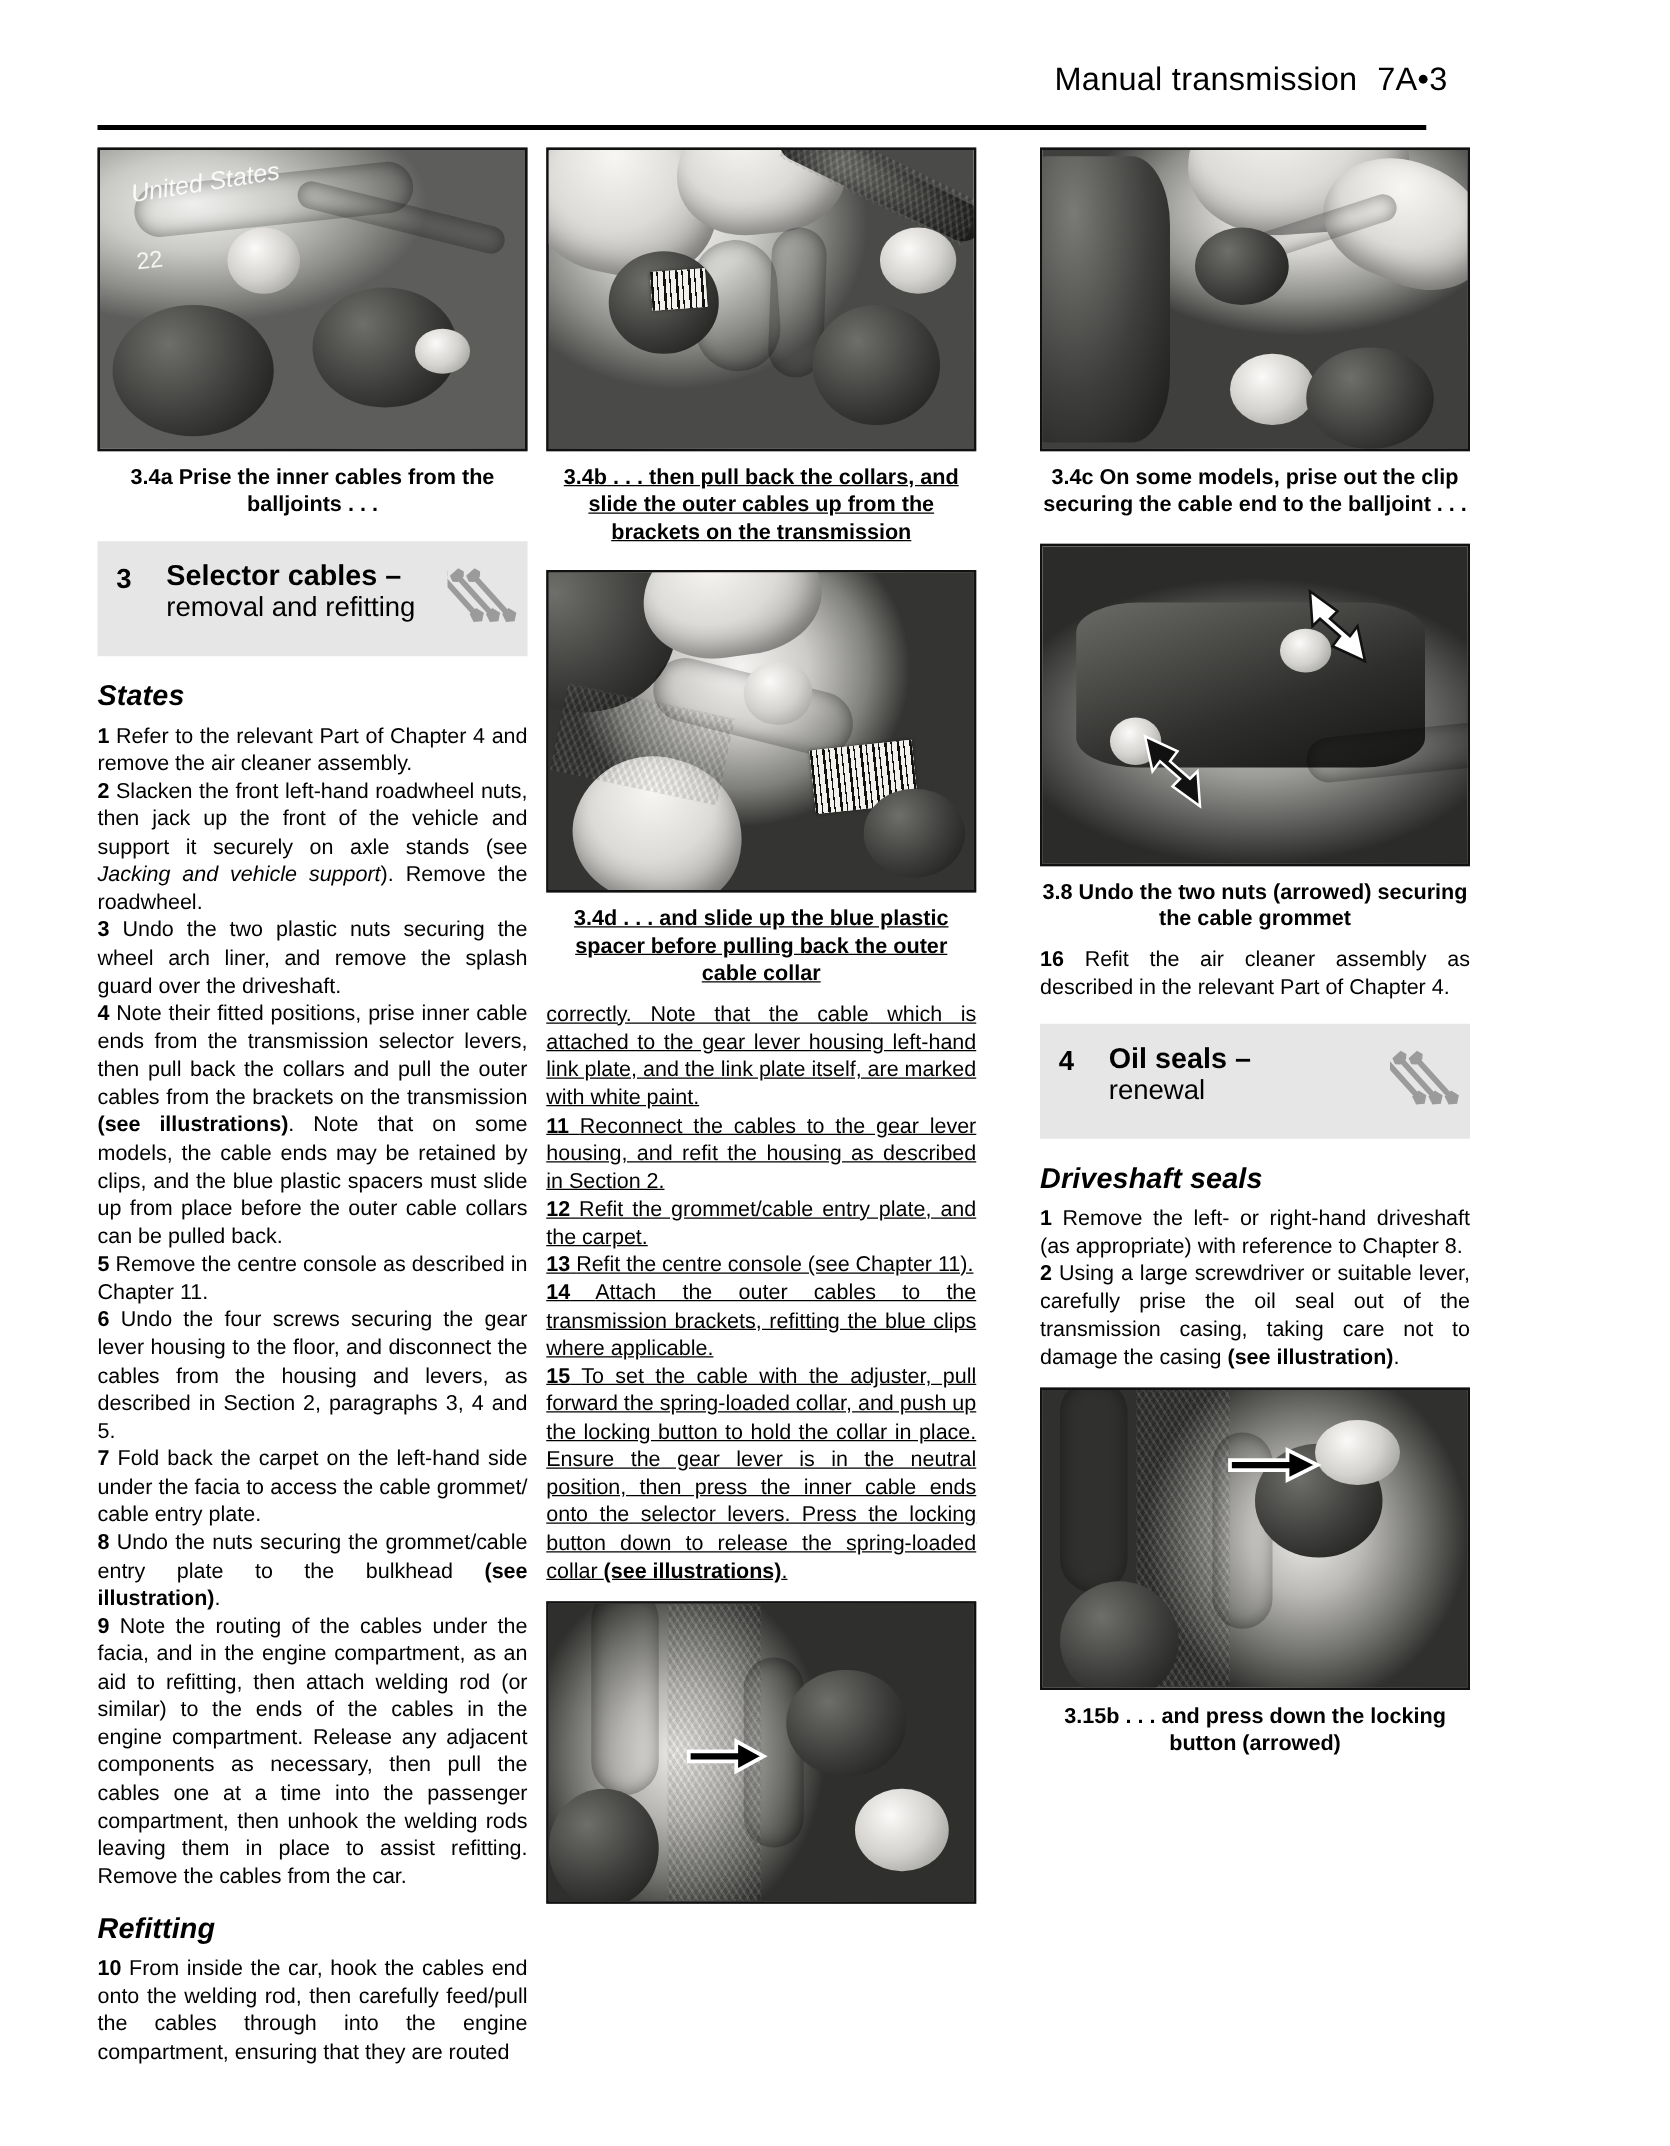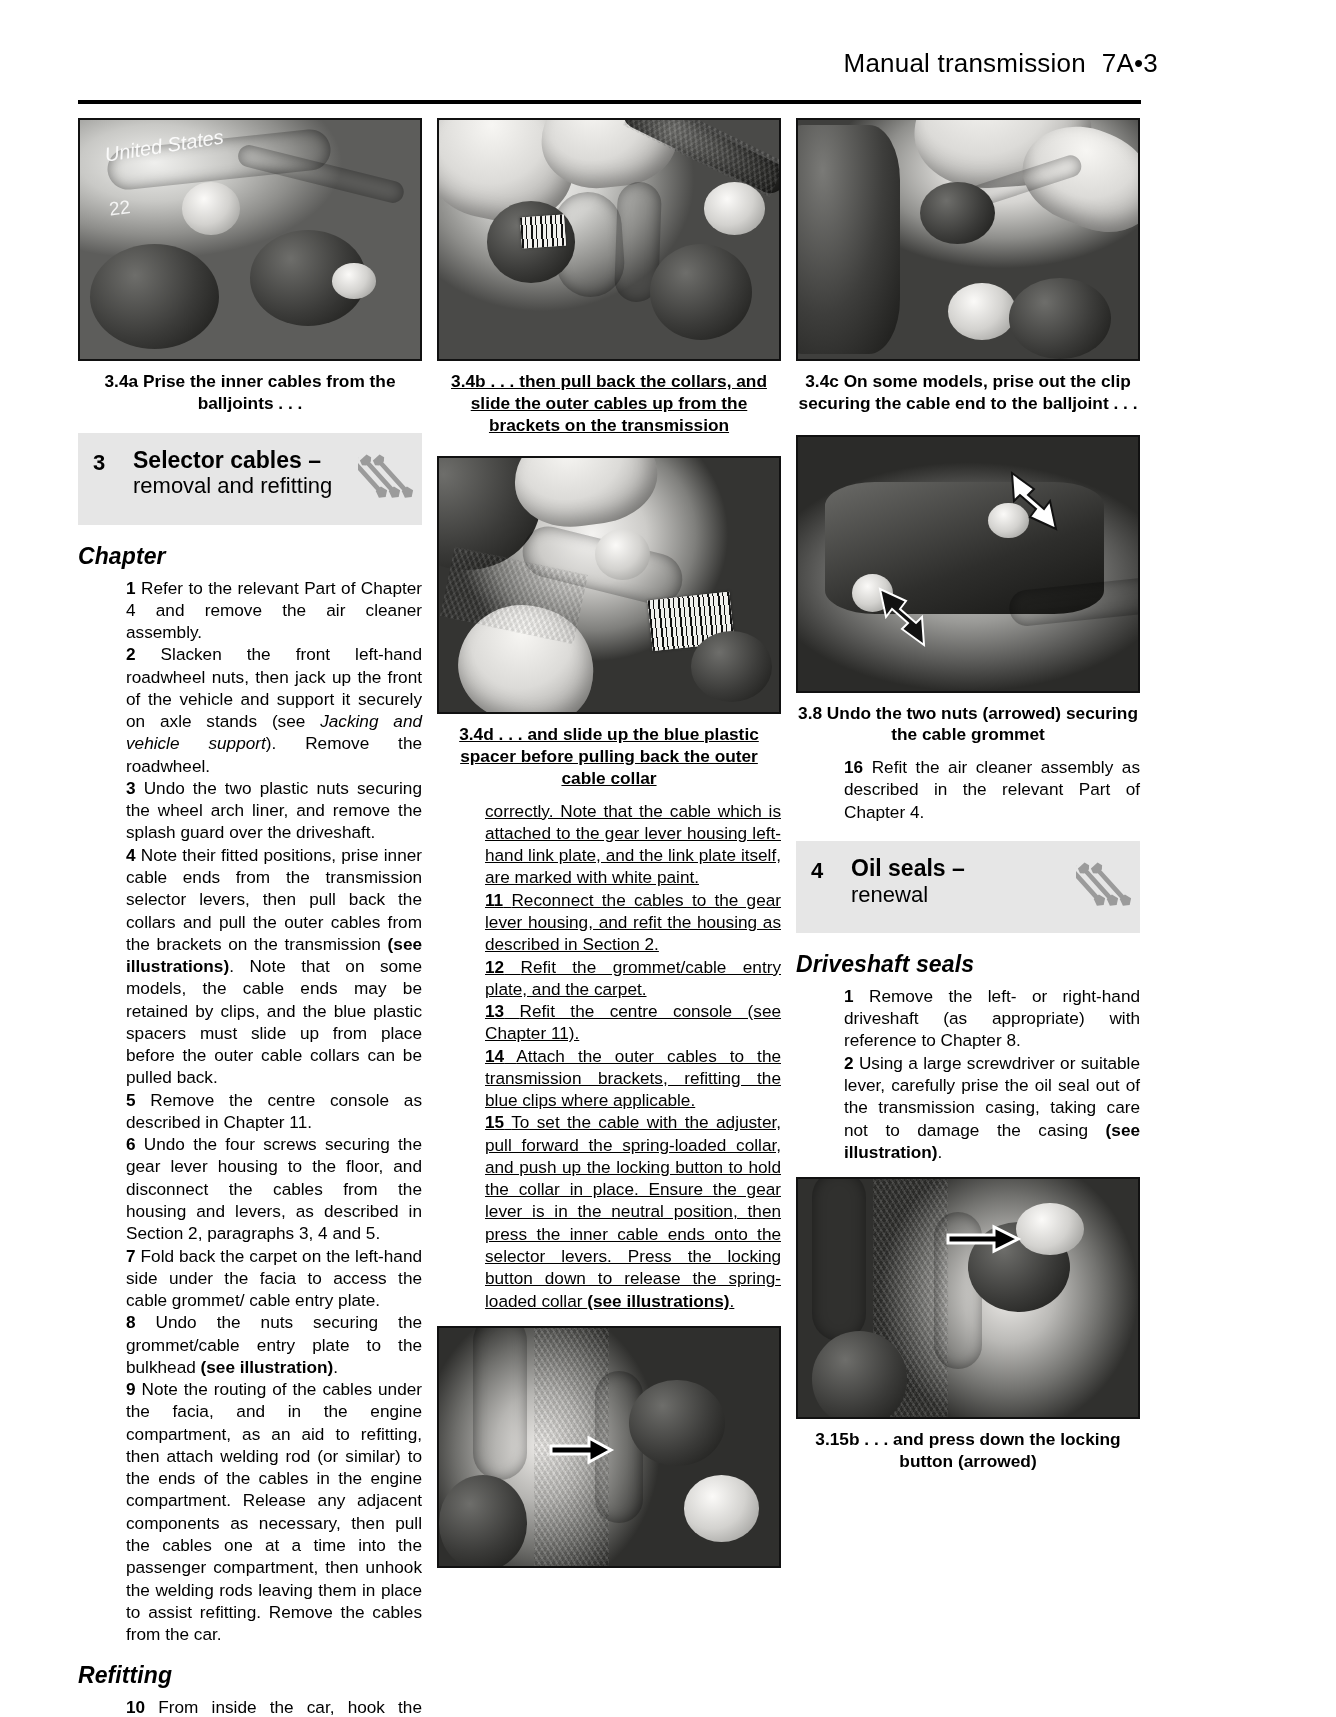--- a/index.html
+++ b/index.html
@@ -21,21 +21,21 @@
   .hdr .ttl{font-weight:400;}
   .hdr .pg{font-weight:400;margin-left:16px;}
   .hdr-rule{
     position:absolute;left:78px;top:100px;width:1063px;height:4px;background:#000;
   }
 
   
   .col{position:absolute;top:118px;width:344px;}
   .col1{left:78px;}
   .col2{left:437px;text-decoration:underline;}
-  .col3{left:796px;}
+  .col3{left:832px;}
 
   
   .photo{
     width:100%;
     border:2px solid #111;
     box-sizing:border-box;
     position:relative;
     overflow:hidden;
     background:#8a8a8a;
   }
@@ -125,21 +125,20 @@
     margin:10px 2px 0 2px;
   }
 
   
   .body{
     font-size:17.2px;
     line-height:1.295;
     text-align:justify;
     text-justify:inter-word;
     hyphens:none;
-    margin-left:48px;
   }
   .body p{margin:0;}
   .body .num{font-weight:700;}
   .body em{font-style:italic;}
   .body strong{font-weight:700;}
 
   h3.sub{
     font-size:23px;
     font-style:italic;
     font-weight:700;
@@ -221,21 +220,21 @@
             <g transform="rotate(-42 40 34)">
               <rect x="37" y="6" width="4.6" height="40" rx="1.4"></rect>
               <path d="M35 2h9l1.6 5-3 3h-6.2l-3-3z"></path>
               <path d="M36 44h7l2 7-5.5 4-5.5-4z"></path>
             </g>
           </g>
         </svg>
       </span>
     </div>
 
-    <h3 class="sub first">Chapter</h3>
+    <h3 class="sub first">States</h3>
 
     <div class="body">
       <p><span class="num">1</span> <span>Refer to the relevant Part of Chapter 4 and remove the air cleaner assembly.</span></p>
       <p><span class="num">2</span> <span>Slacken the front left-hand roadwheel nuts, then jack up the front of the vehicle and support it securely on axle stands (see </span><em>Jacking and vehicle support</em><span>). Remove the roadwheel.</span></p>
       <p><span class="num">3</span> <span>Undo the two plastic nuts securing the wheel arch liner, and remove the splash guard over the driveshaft.</span></p>
       <p><span class="num">4</span> <span>Note their fitted positions, prise inner cable ends from the transmission selector levers, then pull back the collars and pull the outer cables from the brackets on the transmission </span><strong>(see illustrations)</strong><span>. Note that on some models, the cable ends may be retained by clips, and the blue plastic spacers must slide up from place before the outer cable collars can be pulled back.</span></p>
       <p><span class="num">5</span> <span>Remove the centre console as described in Chapter 11.</span></p>
       <p><span class="num">6</span> <span>Undo the four screws securing the gear lever housing to the floor, and disconnect the cables from the housing and levers, as described in Section 2, paragraphs 3, 4 and 5.</span></p>
       <p><span class="num">7</span> <span>Fold back the carpet on the left-hand side under the facia to access the cable grommet/ cable entry plate.</span></p>
       <p><span class="num">8</span> <span>Undo the nuts securing the grommet/cable entry plate to the bulkhead </span><strong>(see illustration)</strong><span>.</span></p>

